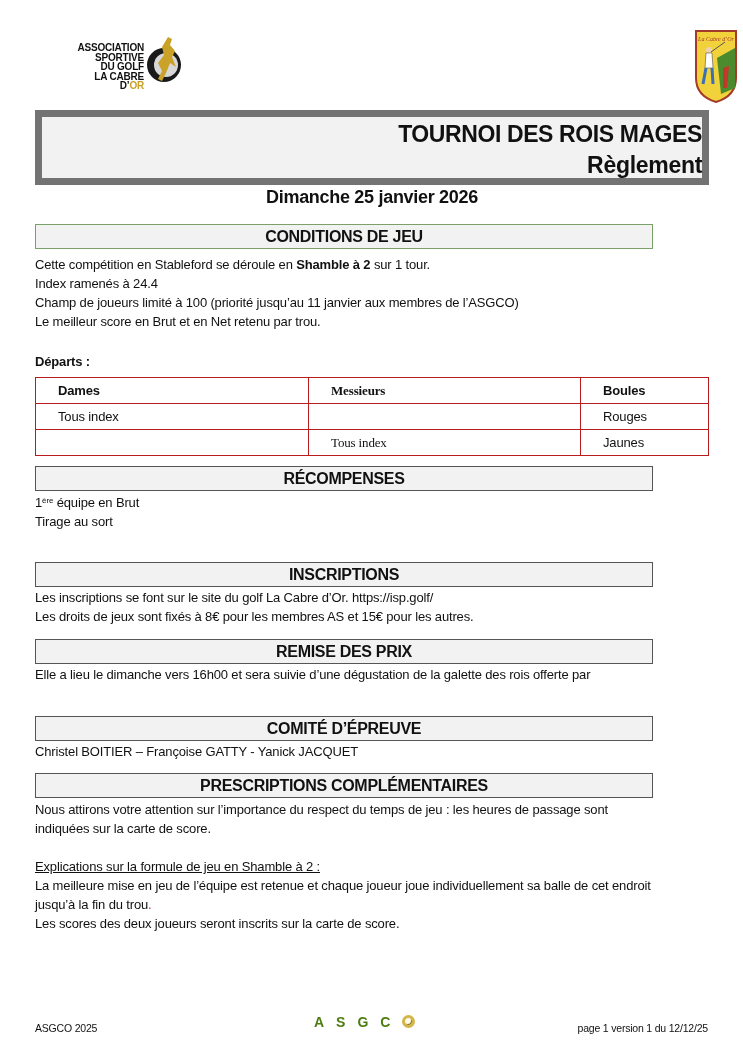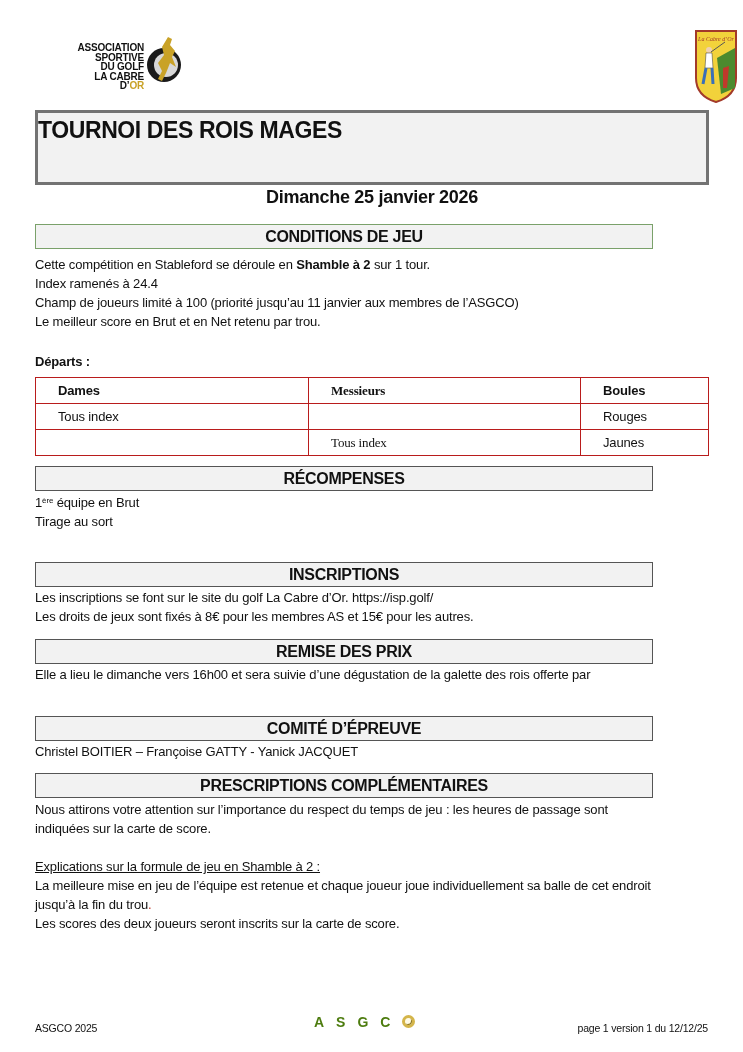--- a/index.html
+++ b/index.html
@@ -6,21 +6,21 @@
   html, body { width: 743px; height: 1052px; background: #ffffff; }
   body { position: relative; font-family: "Liberation Sans", sans-serif; color: #111; overflow: hidden; }
 
   .logo-left { position: absolute; left: 62px; top: 33px; width: 130px; height: 56px; }
   .logo-left .txt { position: absolute; right: 48px; top: 10px; text-align: right; font-weight: bold; font-size: 10px; line-height: 9.5px; letter-spacing: -0.2px; color: #111; margin-left: 40px; }
   .logo-left .txt .gold { color: #c9a227; }
   .logo-left svg { position: absolute; right: 6px; top: 0; }
 
   .logo-right { position: absolute; left: 693px; top: 28px; width: 46px; height: 76px; }
 
-  .title-box { position: absolute; left: 35px; top: 110px; width: 674px; height: 75px; background: #f2f2f2; border: 3px solid #737373; text-align: left; }
+  .title-box { position: absolute; left: 35px; top: 110px; width: 674px; height: 75px; background: #f2f2f2; border: 7px solid #737373; text-align: right; }
   .title-box .t1 { font-weight: bold; font-size: 23px; line-height: 30px; margin-top: 2px; letter-spacing: -0.4px; }
   .title-box .t2 { font-weight: bold; font-size: 23px; line-height: 32px; letter-spacing: -0.3px; }
 
   .date { position: absolute; left: 35px; top: 184px; width: 674px; text-align: center; font-weight: bold; font-size: 18px; line-height: 26px; letter-spacing: -0.3px; }
 
   .section-head { position: absolute; left: 35px; width: 618px; height: 25px; background: #f2f2f2; border: 1px solid #555; text-align: center; font-weight: bold; font-size: 16px; line-height: 23px; letter-spacing: -0.3px; }
   .section-head.green { border-color: #7aa16a; }
 
   .para { position: absolute; left: 35px; width: 690px; font-size: 13px; line-height: 19px; letter-spacing: -0.15px; }
   .para b { font-weight: bold; }
@@ -65,20 +65,21 @@
     <path d="M30 40 L36 38 L34 60 L30 60 Z" fill="#c0392b"></path>
     <circle cx="16" cy="22" r="3" fill="#f0d0b0"></circle>
     <path d="M13 25 L19 25 L20 40 L12 40 Z" fill="#ffffff" stroke="#333" stroke-width="0.5"></path>
     <path d="M13 40 L10 56 M19 40 L20 56" stroke="#3a6fb8" stroke-width="3"></path>
     <path d="M18 24 L32 14" stroke="#555" stroke-width="1"></path>
   </svg>
 </div>
 
 <div class="title-box">
   <div class="t1">TOURNOI DES ROIS MAGES</div>
+  <div class="t2">Règlement</div>
 </div>
 <div class="date">Dimanche 25 janvier 2026</div>
 
 <div class="section-head green" style="top:224px;">CONDITIONS DE JEU</div>
 <div class="para" style="top:255px;">
   <div><span>Cette compétition en Stableford se déroule en </span><b>Shamble à 2</b><span> sur 1 tour.</span></div>
   <div>Index ramenés à 24.4</div>
   <div>Champ de joueurs limité à 100 (priorité jusqu’au 11 janvier aux membres de l’ASGCO)</div>
   <div>Le meilleur score en Brut et en Net retenu par trou.</div>
 </div>

